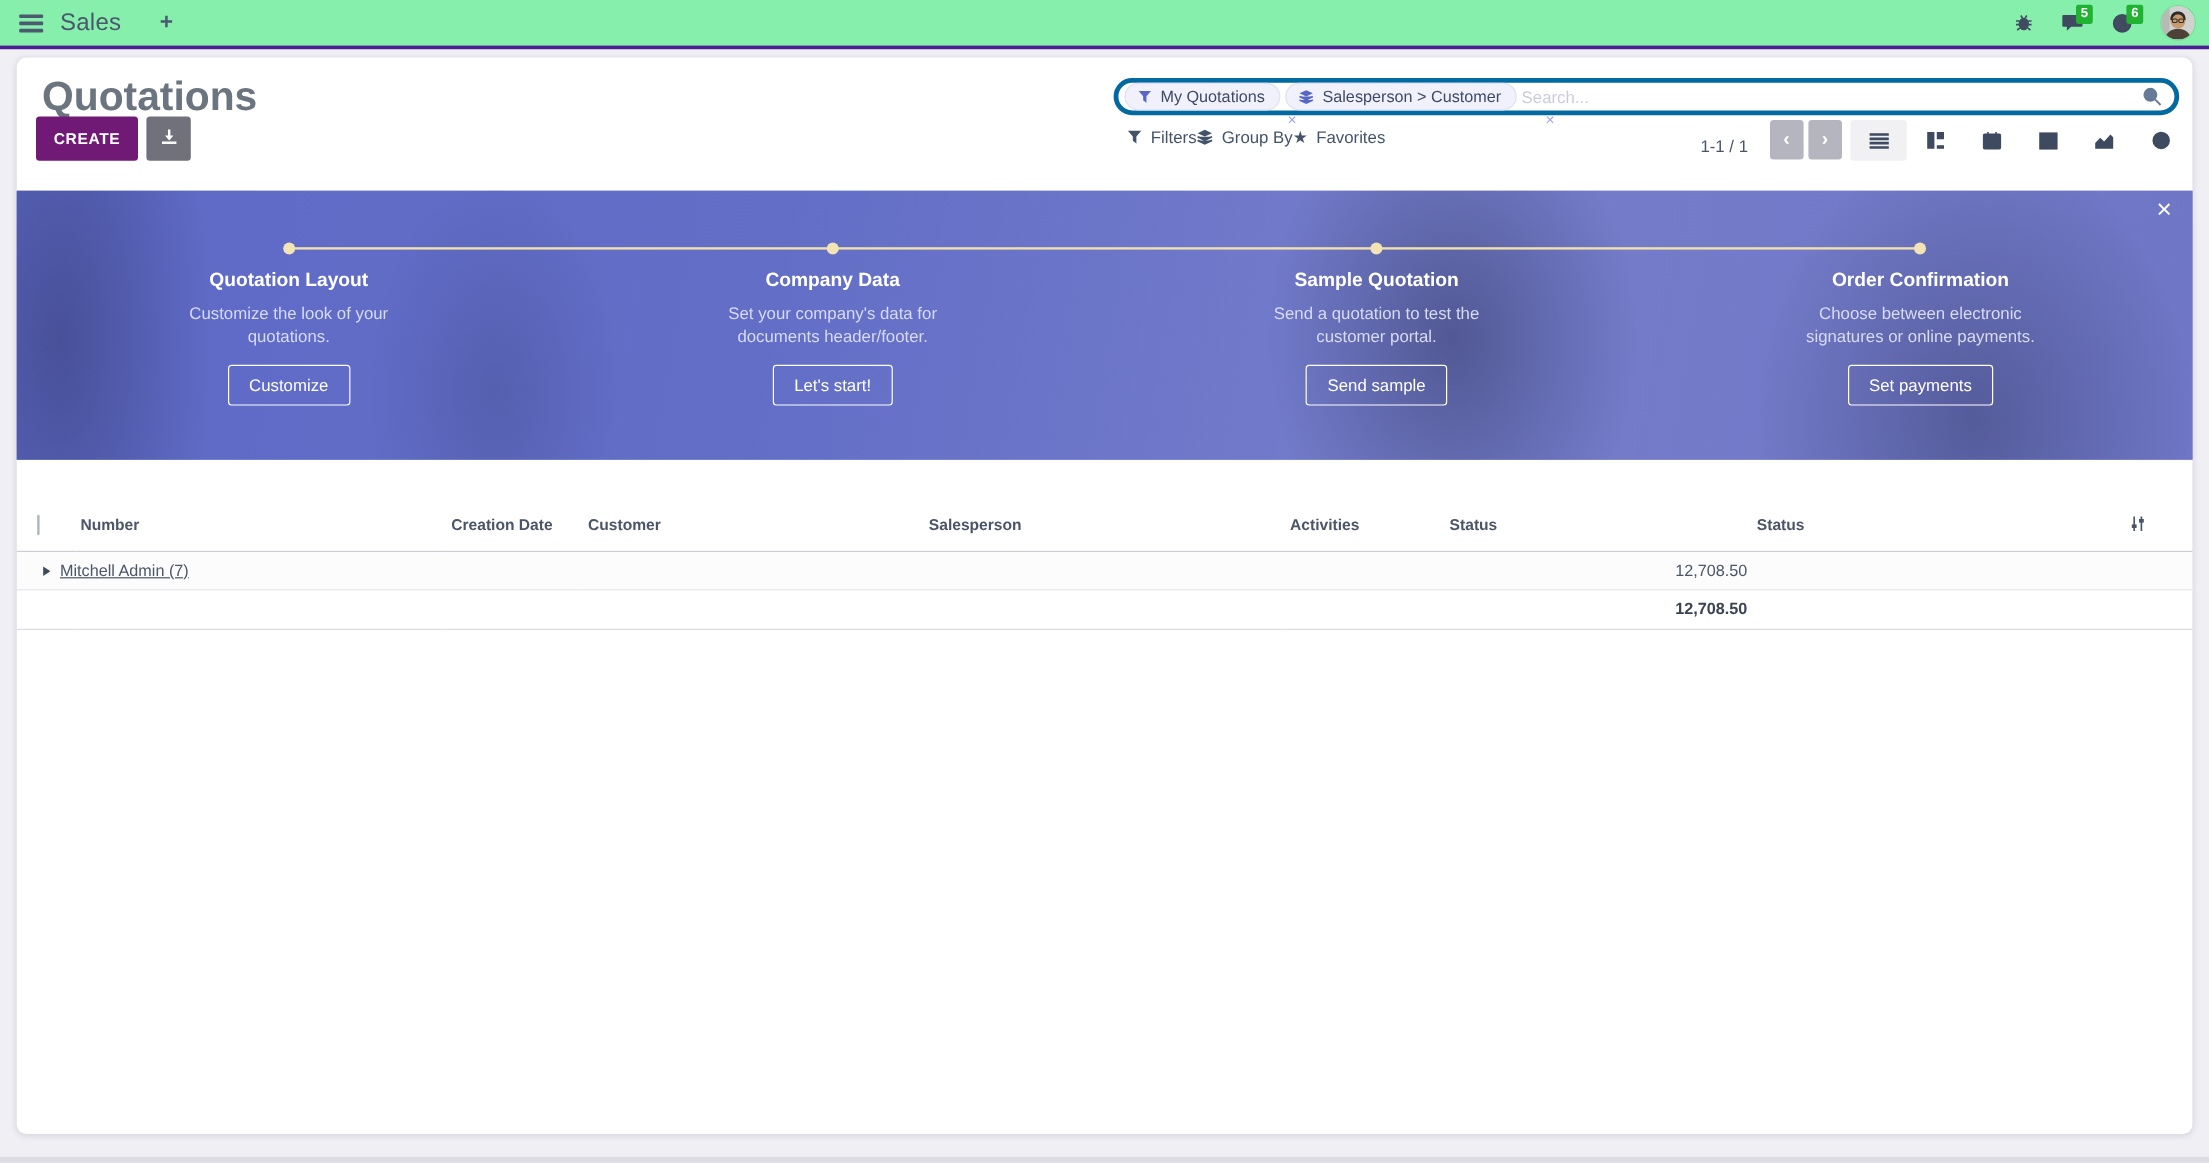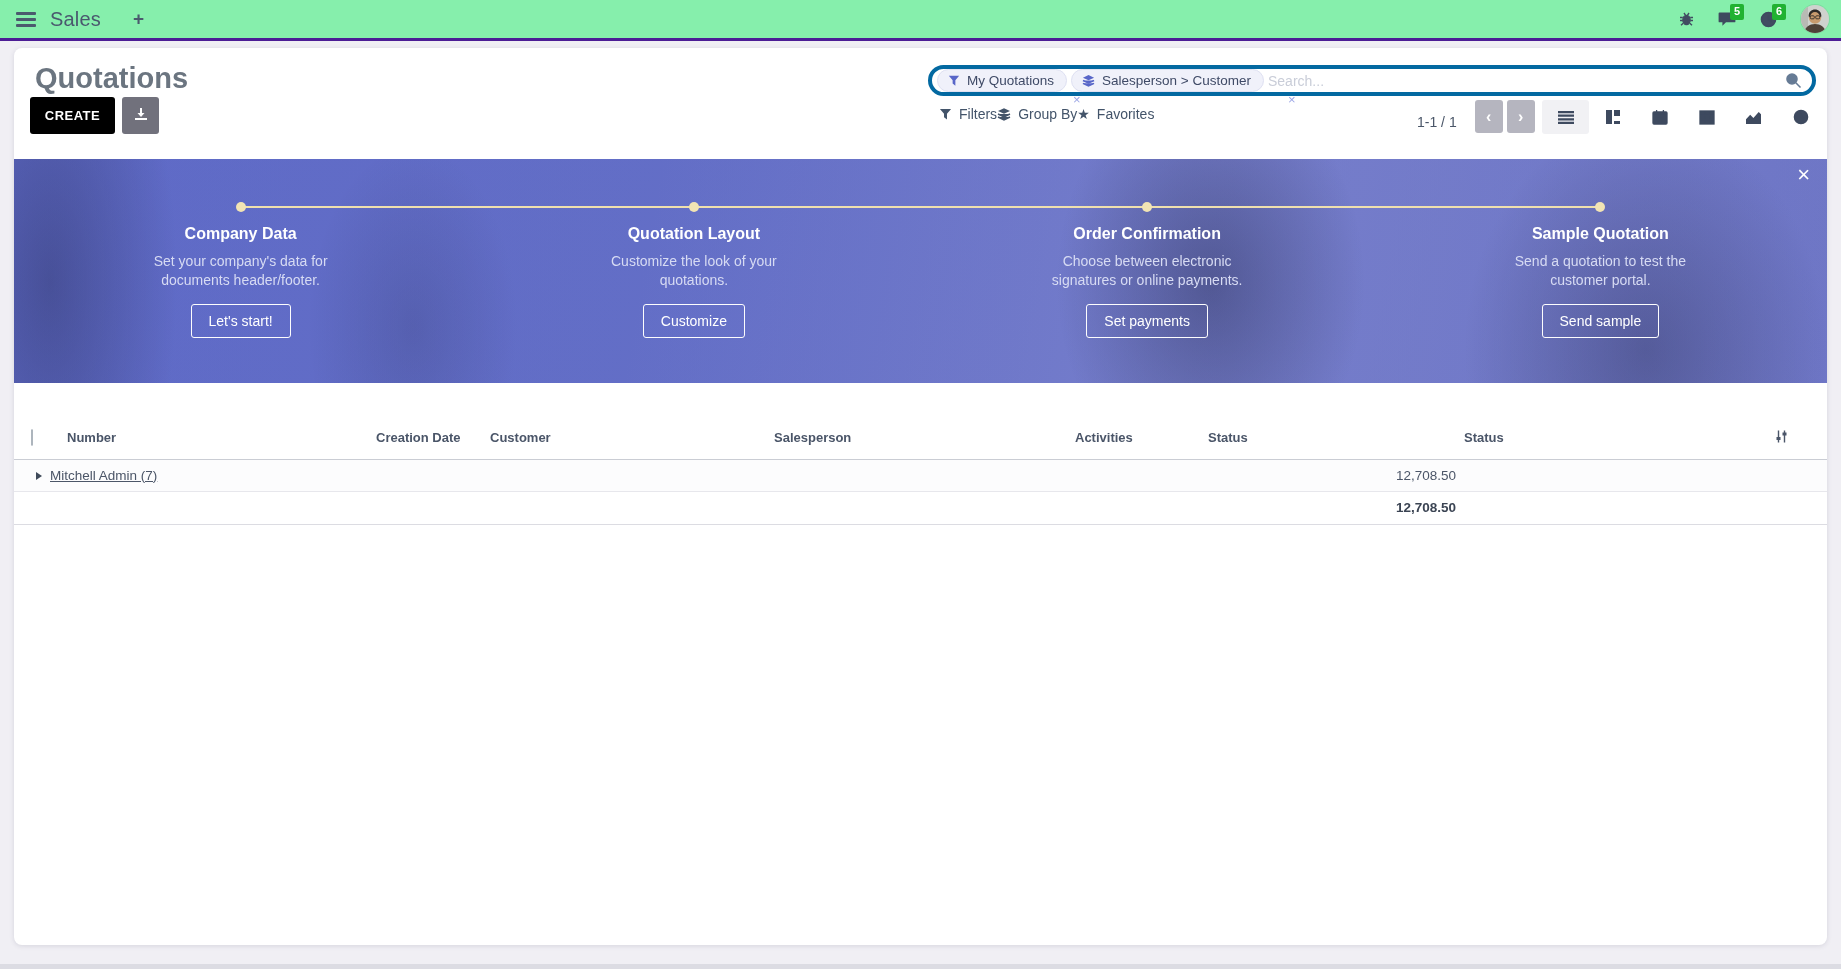--- a/index.html
+++ b/index.html
@@ -27,39 +27,39 @@
     font-size:11px; font-weight:bold; line-height:1; padding:2px 4px 3px; border-radius:2px;
   }
   .avatar { width:28px; height:28px; border-radius:50%; overflow:hidden; cursor:pointer; box-shadow:0 0 0 1px rgba(0,0,0,.08); }
   
   .card {
     position:absolute; left:14px; right:14px; top:48px; height:897px; background:#fff;
     border-radius:8px; box-shadow:0 1px 5px rgba(55,60,90,.14);
   }
   
   .cp { position:relative; height:153px; }
-  .page-title { position:absolute; left:21px; top:14px; font-size:29px; color:#6b7580; }
+  .page-title { position:absolute; left:21px; top:14px; font-size:34px; color:#6b7580; }
   .searchbar {
     position:absolute; right:11px; top:17px; width:888px; height:31px; background:#fff;
     border:4px solid #0369a1; border-radius:16px; display:flex; align-items:center; padding:0 10px 0 5px;
   }
   .facet {
     display:flex; align-items:center; gap:7px; background:#f0f1fa; border:1px solid #dfe1f2;
     border-radius:12px; height:23px; padding:0 12px 0 10px; margin-right:4px; cursor:pointer; white-space:nowrap;
   }
   .facet .f-ico { color:#5866c8; display:inline-flex; }
   .facet .f-label { font-size:13.5px; color:#3f4a66; }
   .search-input { flex:1; border:none; outline:none; font-size:14px; color:#4c5668; min-width:60px; font-family:inherit; }
   .search-input::placeholder { color:#c9cdd8; }
   .mag { color:#667b95; display:inline-flex; cursor:pointer; }
   .facet-x { position:absolute; font-size:13px; color:#9ba5e6; cursor:pointer; z-index:6; }
   .facet-x.x1 { left:1059px; top:44px; }
   .facet-x.x2 { left:1274px; top:44px; }
   .btn-create {
-    position:absolute; left:16px; top:49px; width:85px; height:37px; background:#000000; color:#fff;
+    position:absolute; left:16px; top:49px; width:85px; height:37px; background:#701a75; color:#fff;
     border:none; border-radius:3px; font-size:13px; font-weight:bold; letter-spacing:.5px; cursor:pointer;
     font-family:inherit;
   }
   .btn-export {
     position:absolute; left:108px; top:49px; width:37px; height:37px; background:#71717c; color:#fff;
     border:none; border-radius:3px; cursor:pointer; display:flex; align-items:center; justify-content:center;
   }
   .menus { position:absolute; left:925px; top:58px; display:flex; align-items:center; }
   .menu-item { display:flex; align-items:center; gap:7px; font-size:14px; color:#43546a; cursor:pointer; white-space:nowrap; }
   .menu-item .m-ico { display:inline-flex; color:#43546a; }
@@ -278,38 +278,38 @@
 
     <section class="banner">
       <span class="banner-close">×</span>
       <div class="timeline-line"></div>
       <span class="timeline-dot td1"></span>
       <span class="timeline-dot td2"></span>
       <span class="timeline-dot td3"></span>
       <span class="timeline-dot td4"></span>
       <div class="steps">
         <div class="step">
+          <div class="step-title">Quotation Layout</div>
+          <div class="step-desc">Customize the look of your quotations.</div>
+          <button class="step-btn">Customize</button>
+        </div>
+        <div class="step">
           <div class="step-title">Company Data</div>
           <div class="step-desc">Set your company's data for documents header/footer.</div>
           <button class="step-btn">Let's start!</button>
         </div>
         <div class="step">
-          <div class="step-title">Quotation Layout</div>
-          <div class="step-desc">Customize the look of your quotations.</div>
-          <button class="step-btn">Customize</button>
+          <div class="step-title">Sample Quotation</div>
+          <div class="step-desc">Send a quotation to test the customer portal.</div>
+          <button class="step-btn">Send sample</button>
         </div>
         <div class="step">
           <div class="step-title">Order Confirmation</div>
           <div class="step-desc">Choose between electronic signatures or online payments.</div>
           <button class="step-btn">Set payments</button>
-        </div>
-        <div class="step">
-          <div class="step-title">Sample Quotation</div>
-          <div class="step-desc">Send a quotation to test the customer portal.</div>
-          <button class="step-btn">Send sample</button>
         </div>
       </div>
     </section>
 
     <section class="table-wrap">
       <table class="list">
         <colgroup>
           <col style="width:49px">
             <col style="width:309px">
             <col style="width:114px">

